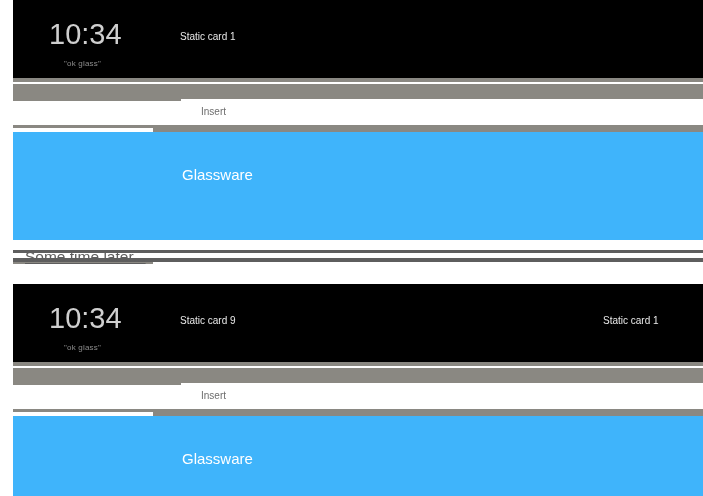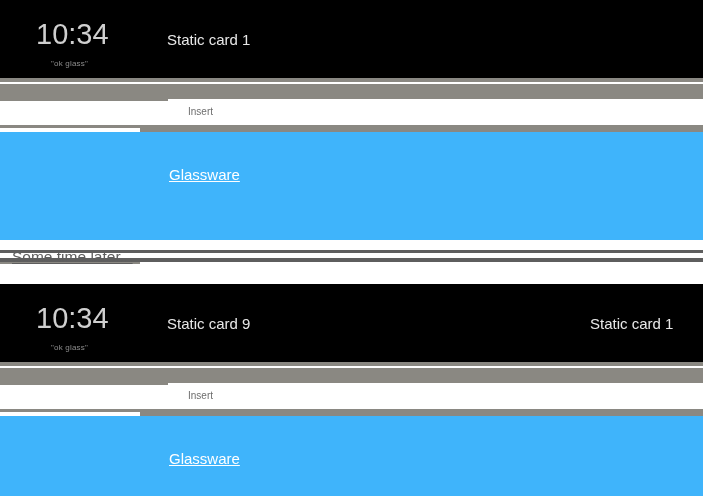--- a/index.html
+++ b/index.html
@@ -10,21 +10,21 @@
   body {
     width: 703px;
     height: 496px;
     font-family: "Liberation Sans", sans-serif;
     overflow: hidden;
     position: relative;
   }
 
   .canvas {
     position: absolute;
-    left: 0; top: 0;
+    left: 13px; top: 0;
     width: 634px;
     height: 496px;
     background: #ffffff;
     padding-left: 28px;
   }
 
   
   .abs { position: absolute; }
 
   
@@ -50,21 +50,21 @@
     left: 51px;
     top: 59px;
     color: #8d8d8d;
     font-size: 8px;
     letter-spacing: 0.2px;
     white-space: nowrap;
   }
   .card-label {
     position: absolute;
     color: #e8e8e8;
-    font-size: 15px;
+    font-size: 10px;
     white-space: nowrap;
     line-height: 1;
   }
 
   
   .band-grey {
     background: #8a8882;
     left: 0;
     width: 703px;
   }
@@ -85,21 +85,20 @@
     left: 0;
     width: 703px;
     overflow: hidden;
   }
   .blue-label {
     position: absolute;
     color: #ffffff;
     font-size: 15px;
     white-space: nowrap;
     line-height: 1;
-    text-decoration: underline;
   }
 
   .insert-label {
     position: absolute;
     color: #6d6d6d;
     font-size: 10px;
     white-space: nowrap;
     line-height: 1;
   }
 

